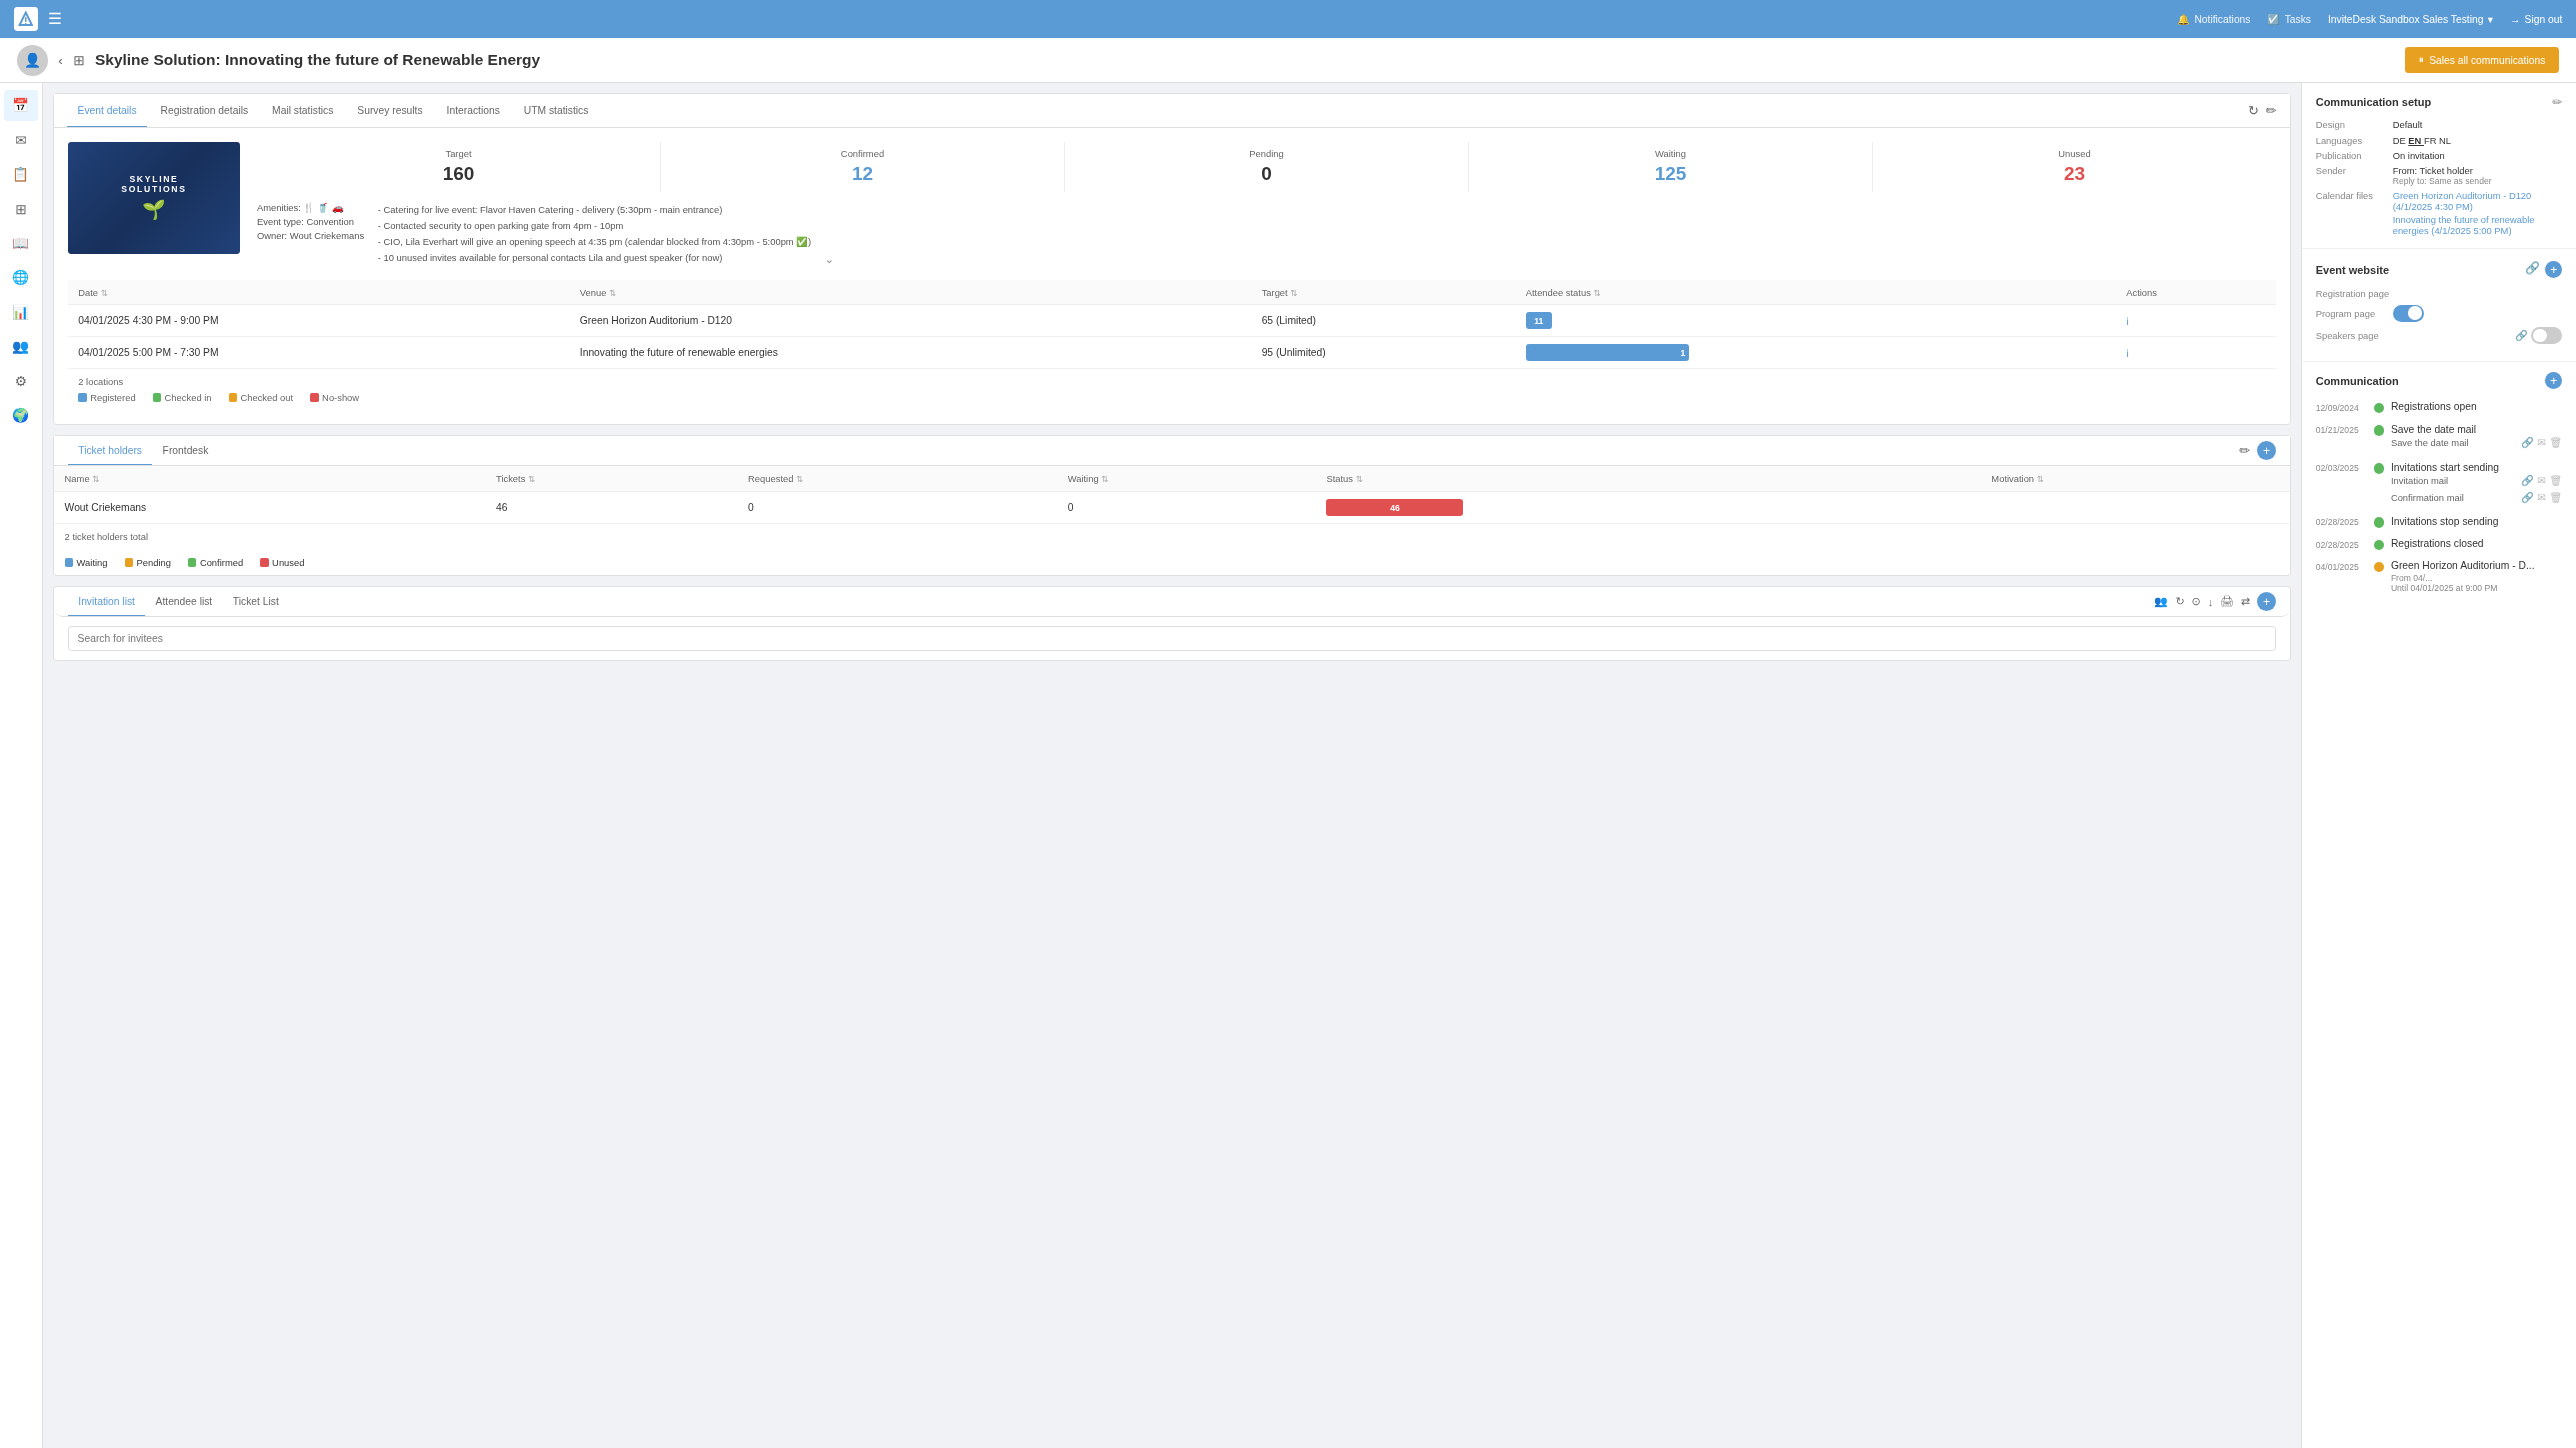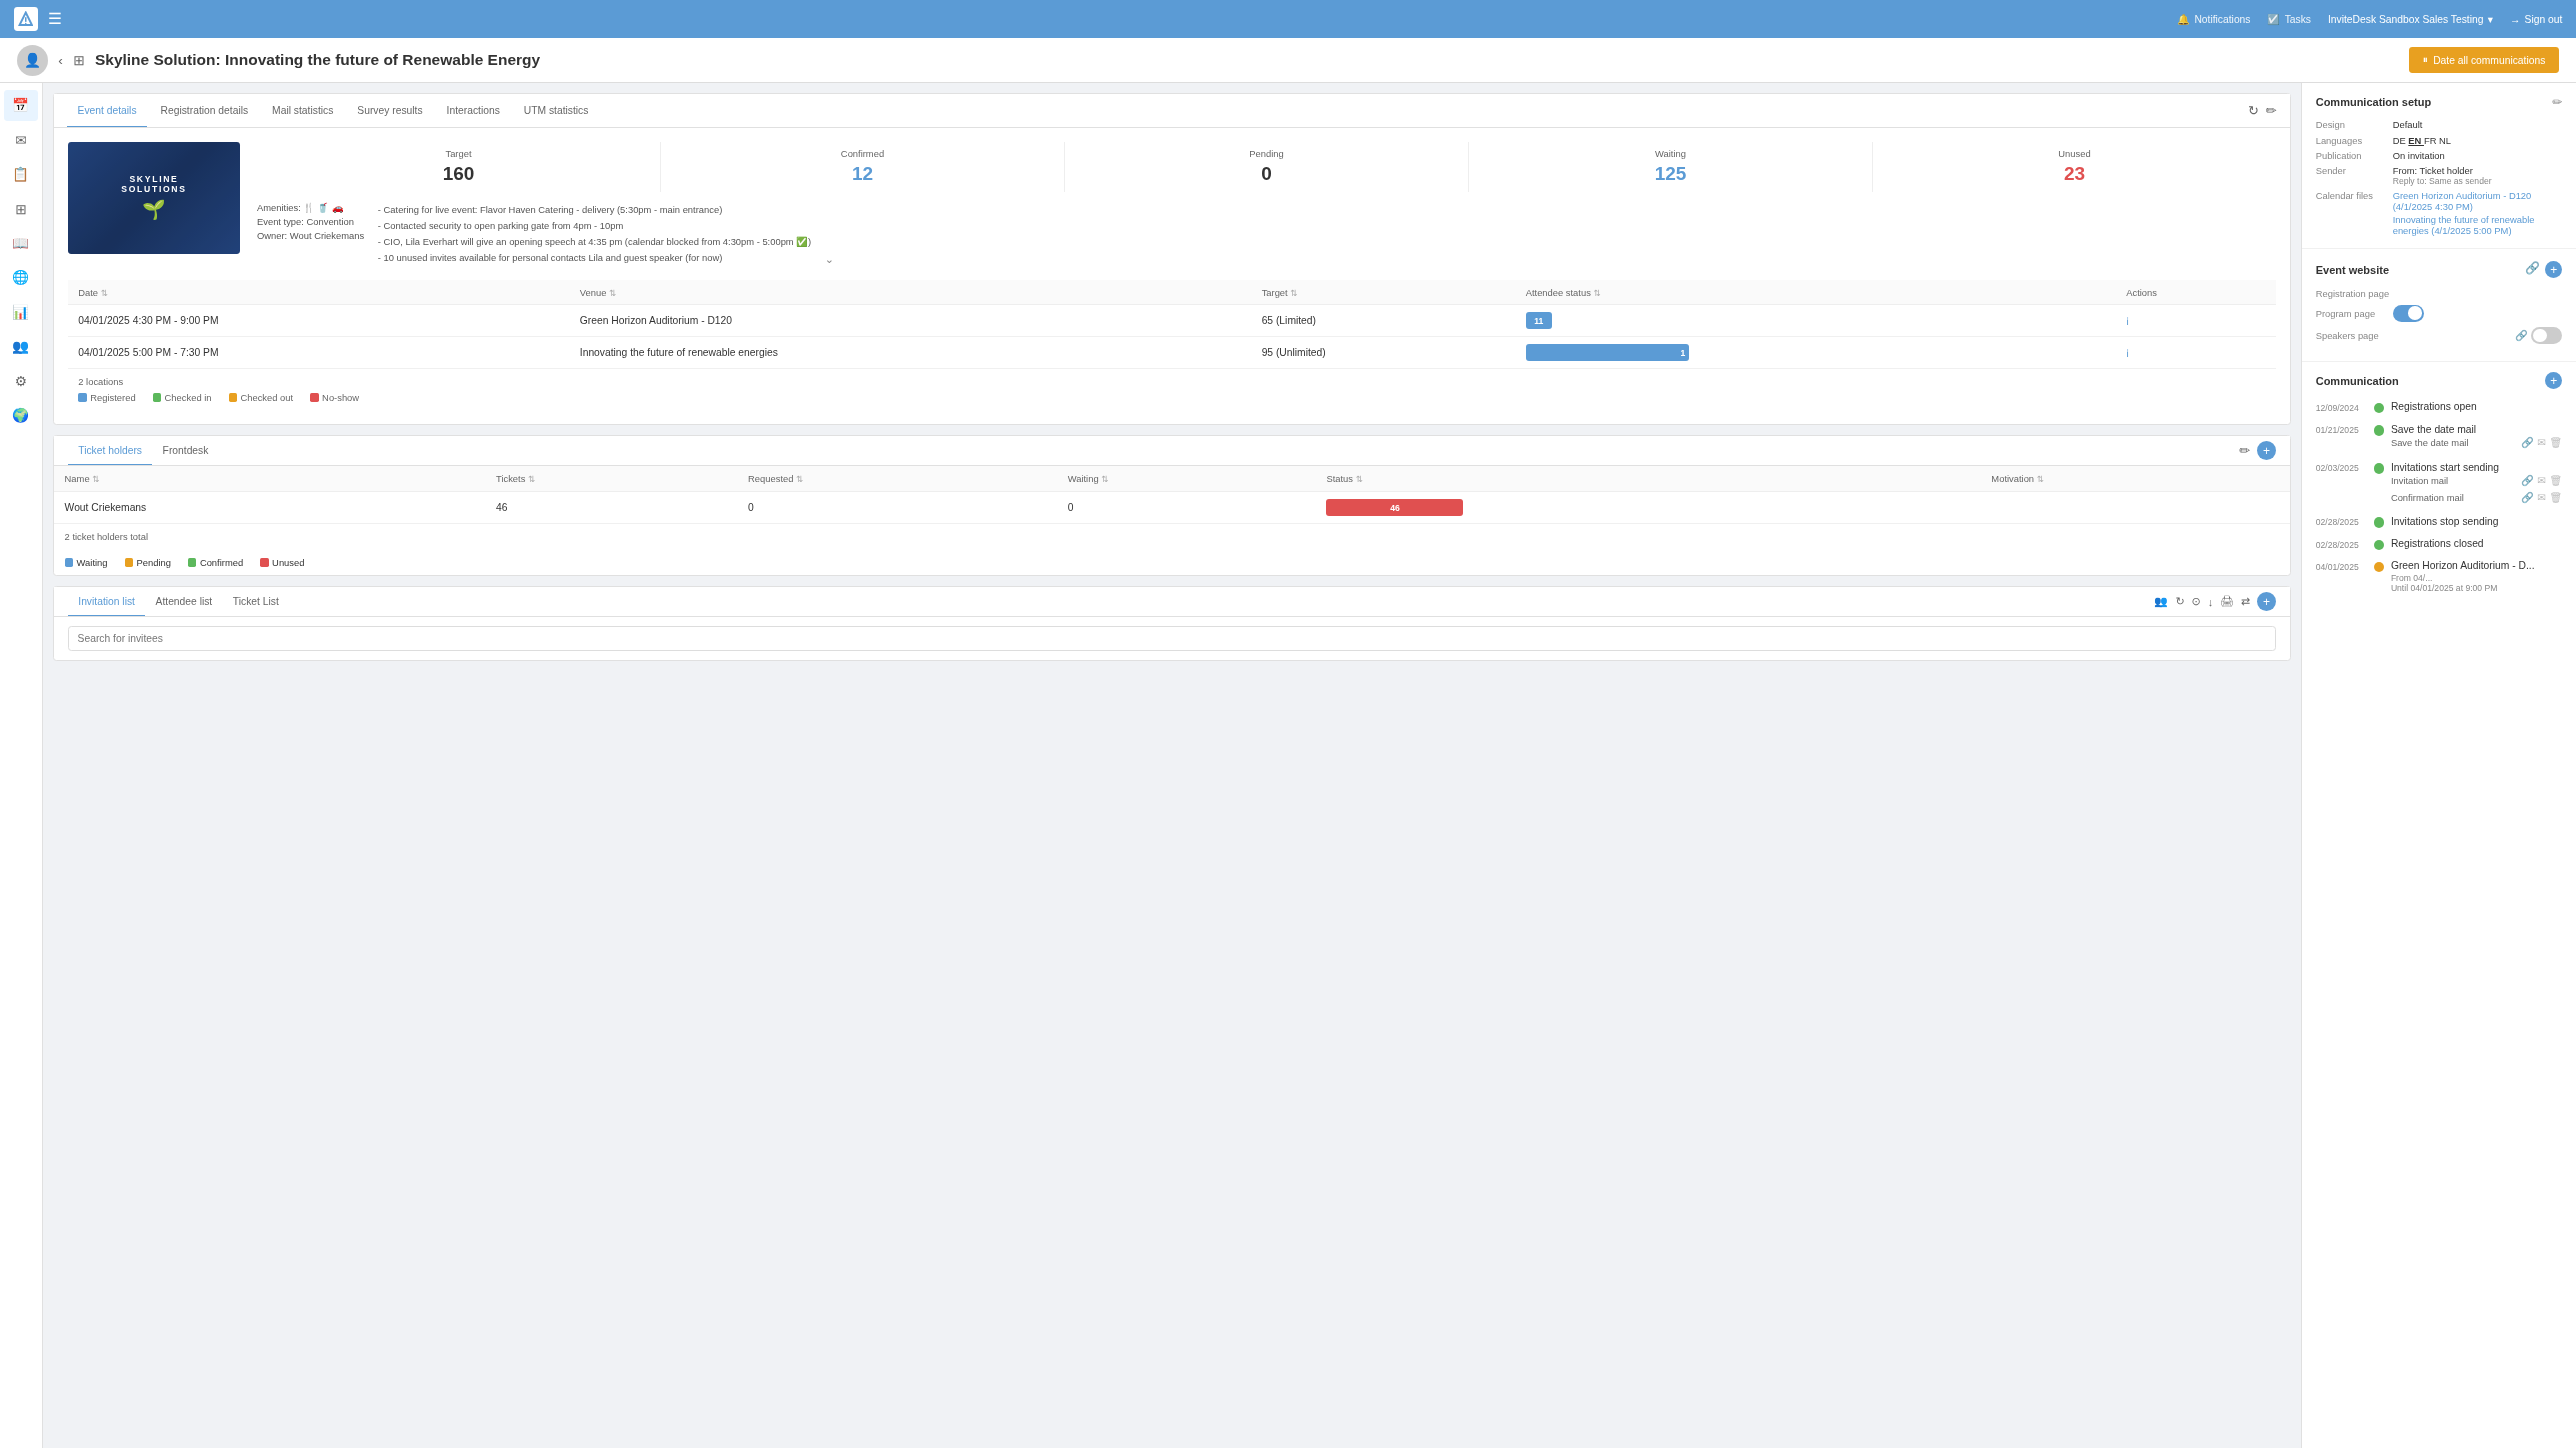--- a/index.html
+++ b/index.html
@@ -108,21 +108,21 @@
     .comm-sub-actions { display: flex; gap: 3.4px; }
     .comm-sub-icon { color: #bbb; cursor: pointer; font-size: 10.3px; }
 
     
     .section-tabs { display: flex; padding: 0 13.7px; border-bottom: 0.9px solid #e0e0e0; background: white; }
     .section-tab { padding: 8.6px 10.3px; cursor: pointer; font-size: 10.3px; color: #666; border-bottom: 1.7px solid transparent; }
     .section-tab.active { color: #5b9bd5; border-bottom-color: #5b9bd5; font-weight: 500; }
     .section-tab-actions { margin-left: auto; display: flex; align-items: center; gap: 6.9px; padding: 5.2px 0; }
 
     
-    .inv-section-header { display: flex; align-items: center; padding: 0 13.7px; border-bottom: 0.9px solid #e0e0e0; background: white; }
+    .inv-section-header { display: flex; align-items: center; padding: 0 13.7px; border-bottom: 0.9px solid #e0e0e0; background: white; border-radius: 9px; }
     .inv-tab { padding: 8.6px 10.3px; cursor: pointer; font-size: 10.3px; color: #666; border-bottom: 1.7px solid transparent; }
     .inv-tab.active { color: #5b9bd5; border-bottom-color: #5b9bd5; font-weight: 500; }
     .inv-actions { margin-left: auto; display: flex; align-items: center; gap: 6.9px; padding: 5.2px 0; }
     .inv-search { padding: 8.6px 13.7px; }
     .search-input { width: 100%; padding: 6px 8.6px; border: 0.9px solid #ddd; border-radius: 3.4px; font-size: 10.3px; color: #666; }
 
     
     .add-btn { width: 19px; height: 19px; background: #5b9bd5; color: white; border: none; border-radius: 50%; cursor: pointer; font-size: 12px; display: flex; align-items: center; justify-content: center; }
     .rp-add-btn { width: 17px; height: 17px; background: #5b9bd5; color: white; border: none; border-radius: 50%; cursor: pointer; font-size: 12px; display: flex; align-items: center; justify-content: center; }
 
@@ -181,21 +181,21 @@
 
 <header class="page-header">
   <div class="page-header-left">
     <div class="avatar">👤</div>
     <span class="back-btn">‹</span>
     <span class="grid-icon">⊞</span>
     <h1 class="page-title">Skyline Solution: Innovating the future of Renewable Energy</h1>
   </div>
   <button class="pause-btn">
     <span>⏸</span>
-    <span>Date all communications</span>
+    <span>Sales all communications</span>
   </button>
 </header>
 
 <div class="main-layout">
 
   <aside class="left-sidebar">
     <div class="sidebar-icon active">📅</div>
     <div class="sidebar-icon">✉</div>
     <div class="sidebar-icon">📋</div>
     <div class="sidebar-icon">⊞</div>

